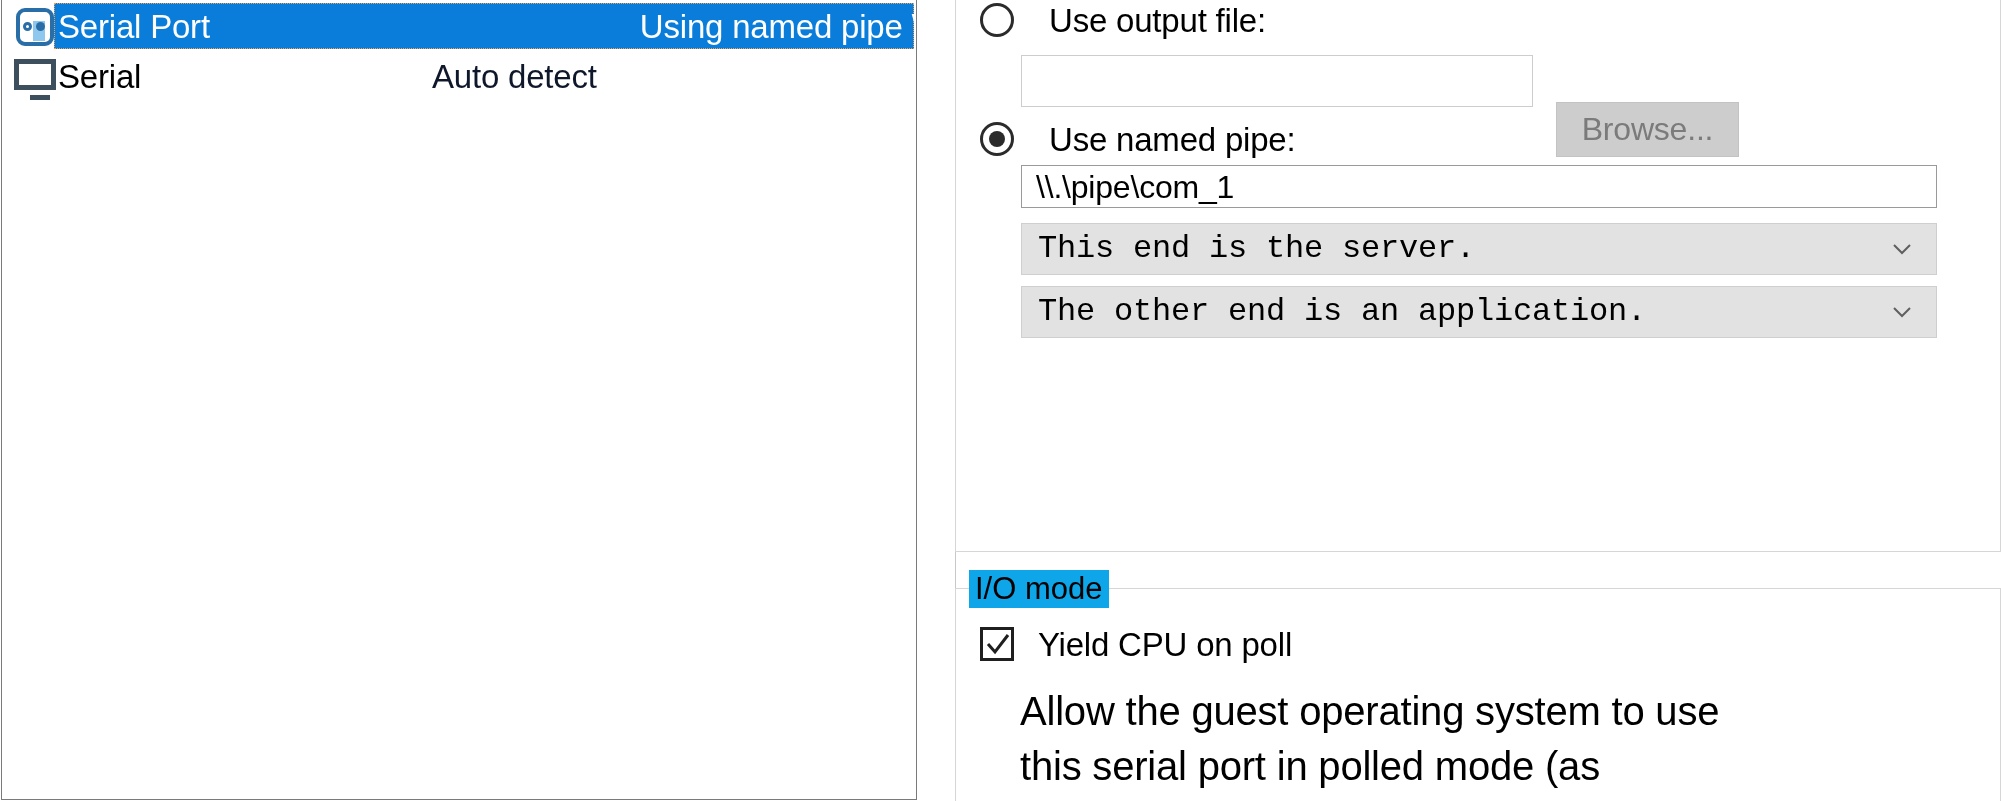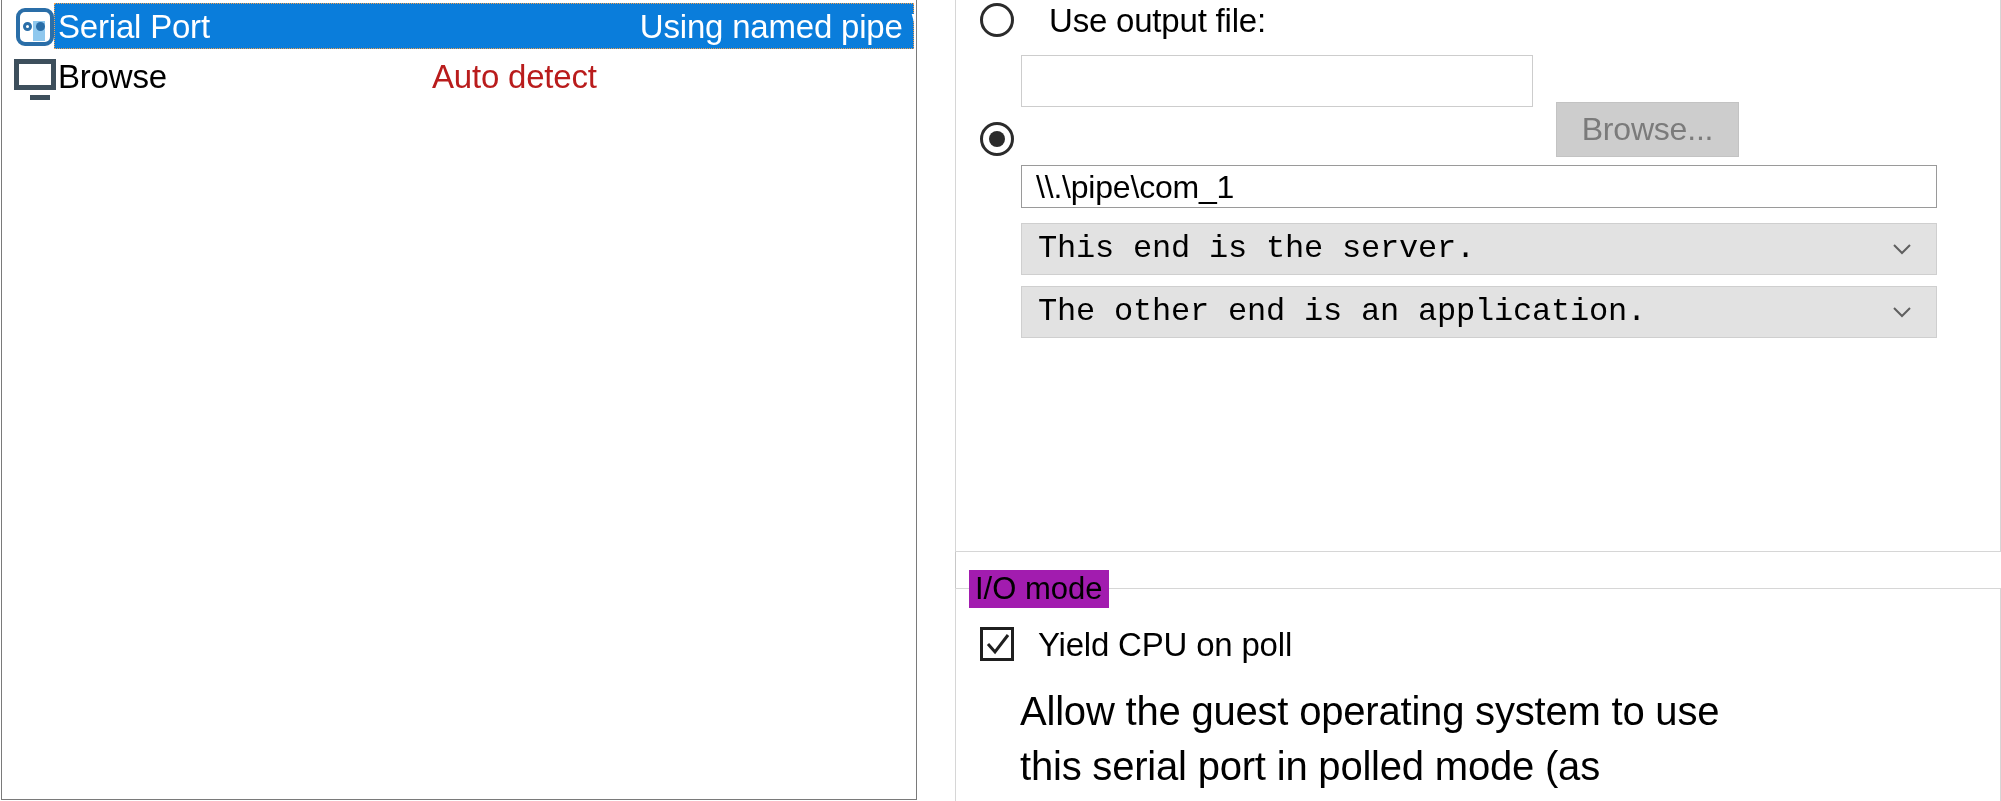--- a/index.html
+++ b/index.html
@@ -33,21 +33,21 @@
     position:relative;
     margin-right:2px;
   }
   .dev-label{
     font-size:33px;line-height:1;color:#000;
     white-space:nowrap;
     letter-spacing:-.2px;
   }
   .dev-summary{
     position:absolute;left:430px;
-    font-size:33px;line-height:1;color:#b91c1c;
+    font-size:33px;line-height:1;color:#0f172a;
     white-space:nowrap;letter-spacing:-.2px;
   }
   
   .dev-row.selected .sel-band{
     position:absolute;left:52px;right:2px;top:2px;bottom:2px;
     background:#0a7ddb;
     outline:1px dotted #f0a050;
     outline-offset:-1px;
   }
   .dev-row.selected .dev-label,
@@ -93,21 +93,21 @@
   .groupbox{
     position:absolute;
     border:1px solid #d6d6d6;
     box-sizing:border-box;
     background:#ffffff;
   }
   .gb-connect{left:-1px;top:-60px;width:1046px;height:612px;}
   .gb-io{left:-1px;top:588px;width:1046px;height:230px;}
   .gb-title{
     position:absolute;top:-19px;left:13px;
-    background:#a21caf;padding:0 6px;
+    background:#0ea5e9;padding:0 6px;
     font-size:31px;line-height:38px;color:#000;white-space:nowrap;
   }
 
   
   .combo{
     position:absolute;
     background:#e2e2e2;
     border:1px solid #cfcfcf;
     box-sizing:border-box;
     display:flex;align-items:center;
@@ -207,21 +207,21 @@
       <span class="dev-label">Serial Port</span>
       <span class="dev-summary">Using named pipe \\.\pipe\com_1</span>
     </div>
 
     <div class="dev-row">
       <div class="dev-icon">
         <div class="ico-display">
             <div class="mon-stand"></div>
           </div>
       </div>
-      <span class="dev-label">Browse</span>
+      <span class="dev-label">Serial</span>
       <span class="dev-summary">Auto detect</span>
     </div>
 
   </div>
 
   <div class="pane-divider"></div>
 
   <div class="right-pane">
 
     <div class="groupbox gb-connect">
@@ -232,20 +232,21 @@
       </div>
 
       <div class="textfield tf-outfile">
         <span class="tf-val"></span>
       </div>
 
       <div class="btn btn-browse">Browse...</div>
 
       <div class="radio-row rr-pipe">
         <span class="radio checked"></span>
+        <span class="radio-label">Use named pipe:</span>
       </div>
 
       <div class="textfield tf-pipe">
         <span class="tf-val">\\.\pipe\com_1</span>
       </div>
 
       <div class="combo combo-server">
         <span class="combo-text">This end is the server.</span>
         <span class="chev">
           <svg width="24" height="24" viewBox="0 0 24 24">

